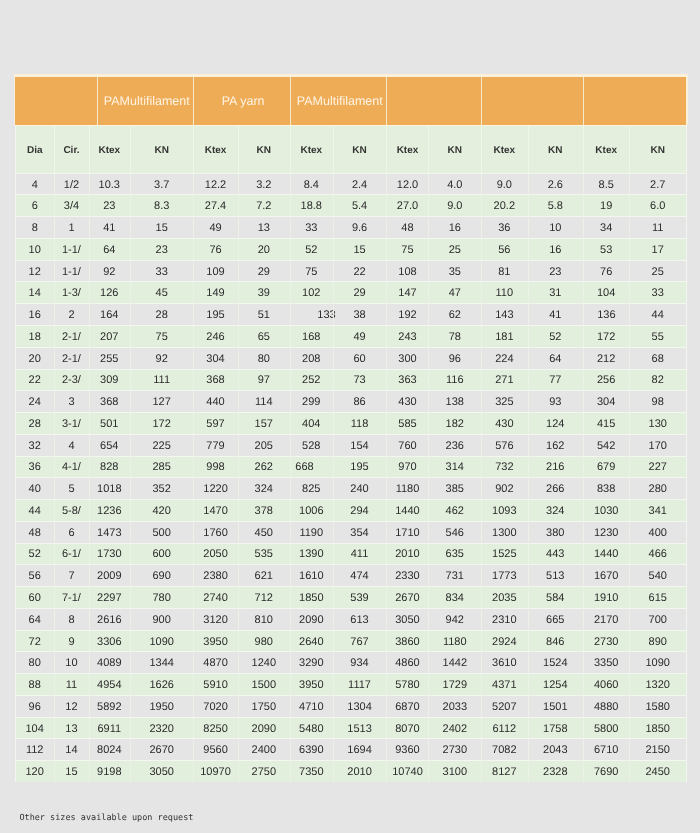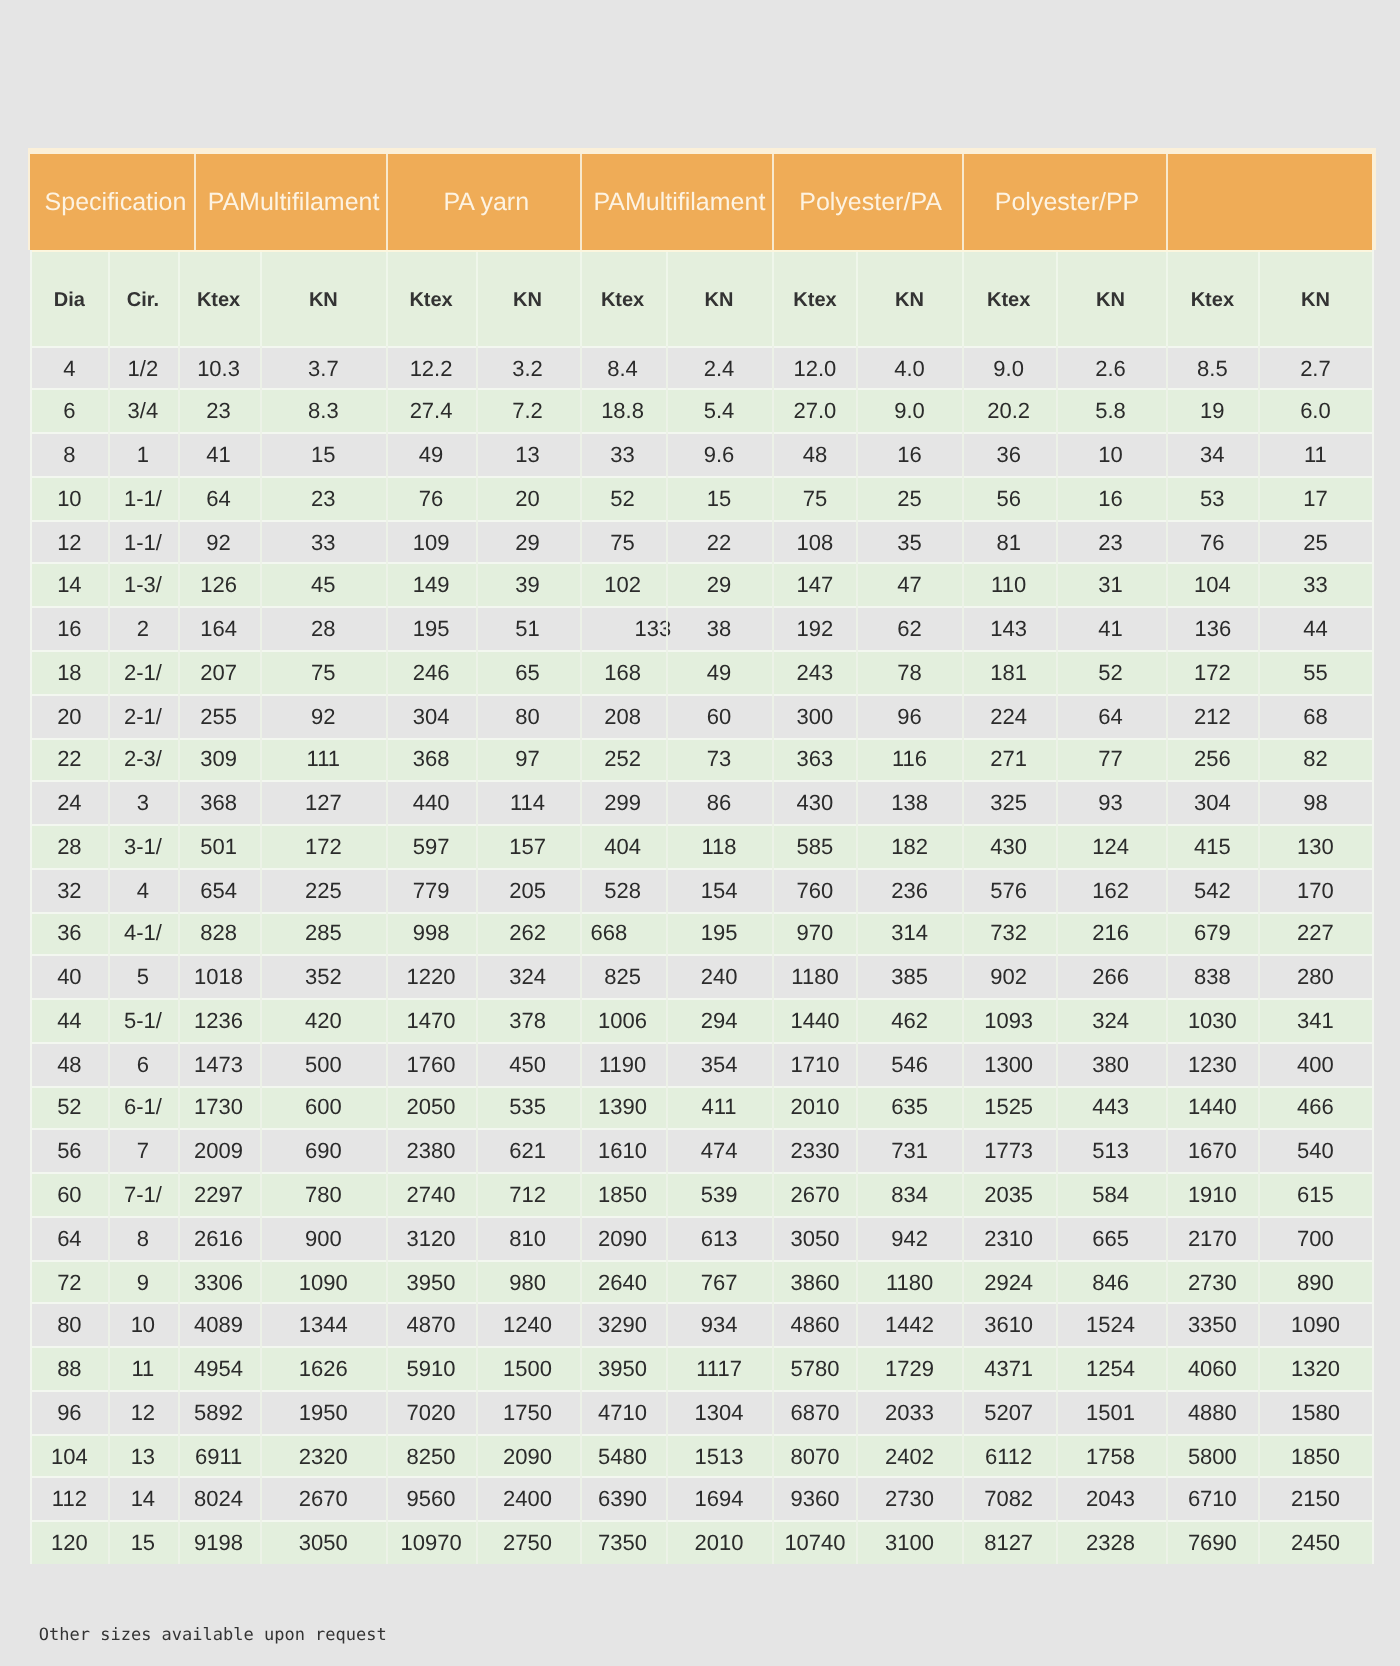--- a/index.html
+++ b/index.html
@@ -94,26 +94,23 @@
     white-space:nowrap;line-height:1;
   }
 </style>
 </head>
 <body>
 
 <div id="page">
   <div id="table-wrap">
     <div id="table-outline"></div>
     <div id="group-header">
-      <div class="group-cell" style="left:0.00px;width:82.10px">Specification</div>
       <div class="group-cell" style="left:82.10px;width:96.00px">PAMultifilament</div>
       <div class="group-cell" style="left:178.10px;width:96.70px">PA yarn</div>
       <div class="group-cell" style="left:274.80px;width:96.50px">PAMultifilament</div>
-      <div class="group-cell" style="left:371.30px;width:94.60px">Polyester/PA</div>
-      <div class="group-cell" style="left:465.90px;width:101.90px">Polyester/PP</div>
       <div class="group-sep" style="left:82.10px"></div>
       <div class="group-sep" style="left:178.10px"></div>
       <div class="group-sep" style="left:274.80px"></div>
       <div class="group-sep" style="left:371.30px"></div>
       <div class="group-sep" style="left:465.90px"></div>
       <div class="group-sep" style="left:567.80px"></div>
     </div>
     <div id="subheader">
       <div class="sub-cell" style="left:0.00px;width:39.00px">Dia</div>
       <div class="sub-cell" style="left:39.00px;width:34.50px">Cir.</div>
@@ -379,21 +376,21 @@
         <div class="data-cell" style="left:317.40px;width:53.90px">240</div>
         <div class="data-cell" style="left:371.30px;width:42.00px">1180</div>
         <div class="data-cell" style="left:413.30px;width:52.60px">385</div>
         <div class="data-cell" style="left:465.90px;width:46.50px">902</div>
         <div class="data-cell" style="left:512.40px;width:55.40px">266</div>
         <div class="data-cell" style="left:567.80px;width:46.40px">838</div>
         <div class="data-cell" style="left:614.20px;width:56.70px">280</div>
       </div>
       <div class="data-row even" style="top:326.40px">
         <div class="data-cell" style="left:0.00px;width:39.00px">44</div>
-        <div class="data-cell" style="left:39.00px;width:34.50px">5-1/</div>
+        <div class="data-cell" style="left:39.00px;width:34.50px">5-8/</div>
         <div class="data-cell" style="left:73.50px;width:41.20px">1236</div>
         <div class="data-cell" style="left:114.70px;width:63.60px">420</div>
         <div class="data-cell" style="left:178.30px;width:44.10px">1470</div>
         <div class="data-cell" style="left:222.40px;width:52.40px">378</div>
         <div class="data-cell" style="left:274.80px;width:42.60px">1006</div>
         <div class="data-cell" style="left:317.40px;width:53.90px">294</div>
         <div class="data-cell" style="left:371.30px;width:42.00px">1440</div>
         <div class="data-cell" style="left:413.30px;width:52.60px">462</div>
         <div class="data-cell" style="left:465.90px;width:46.50px">1093</div>
         <div class="data-cell" style="left:512.40px;width:55.40px">324</div>

